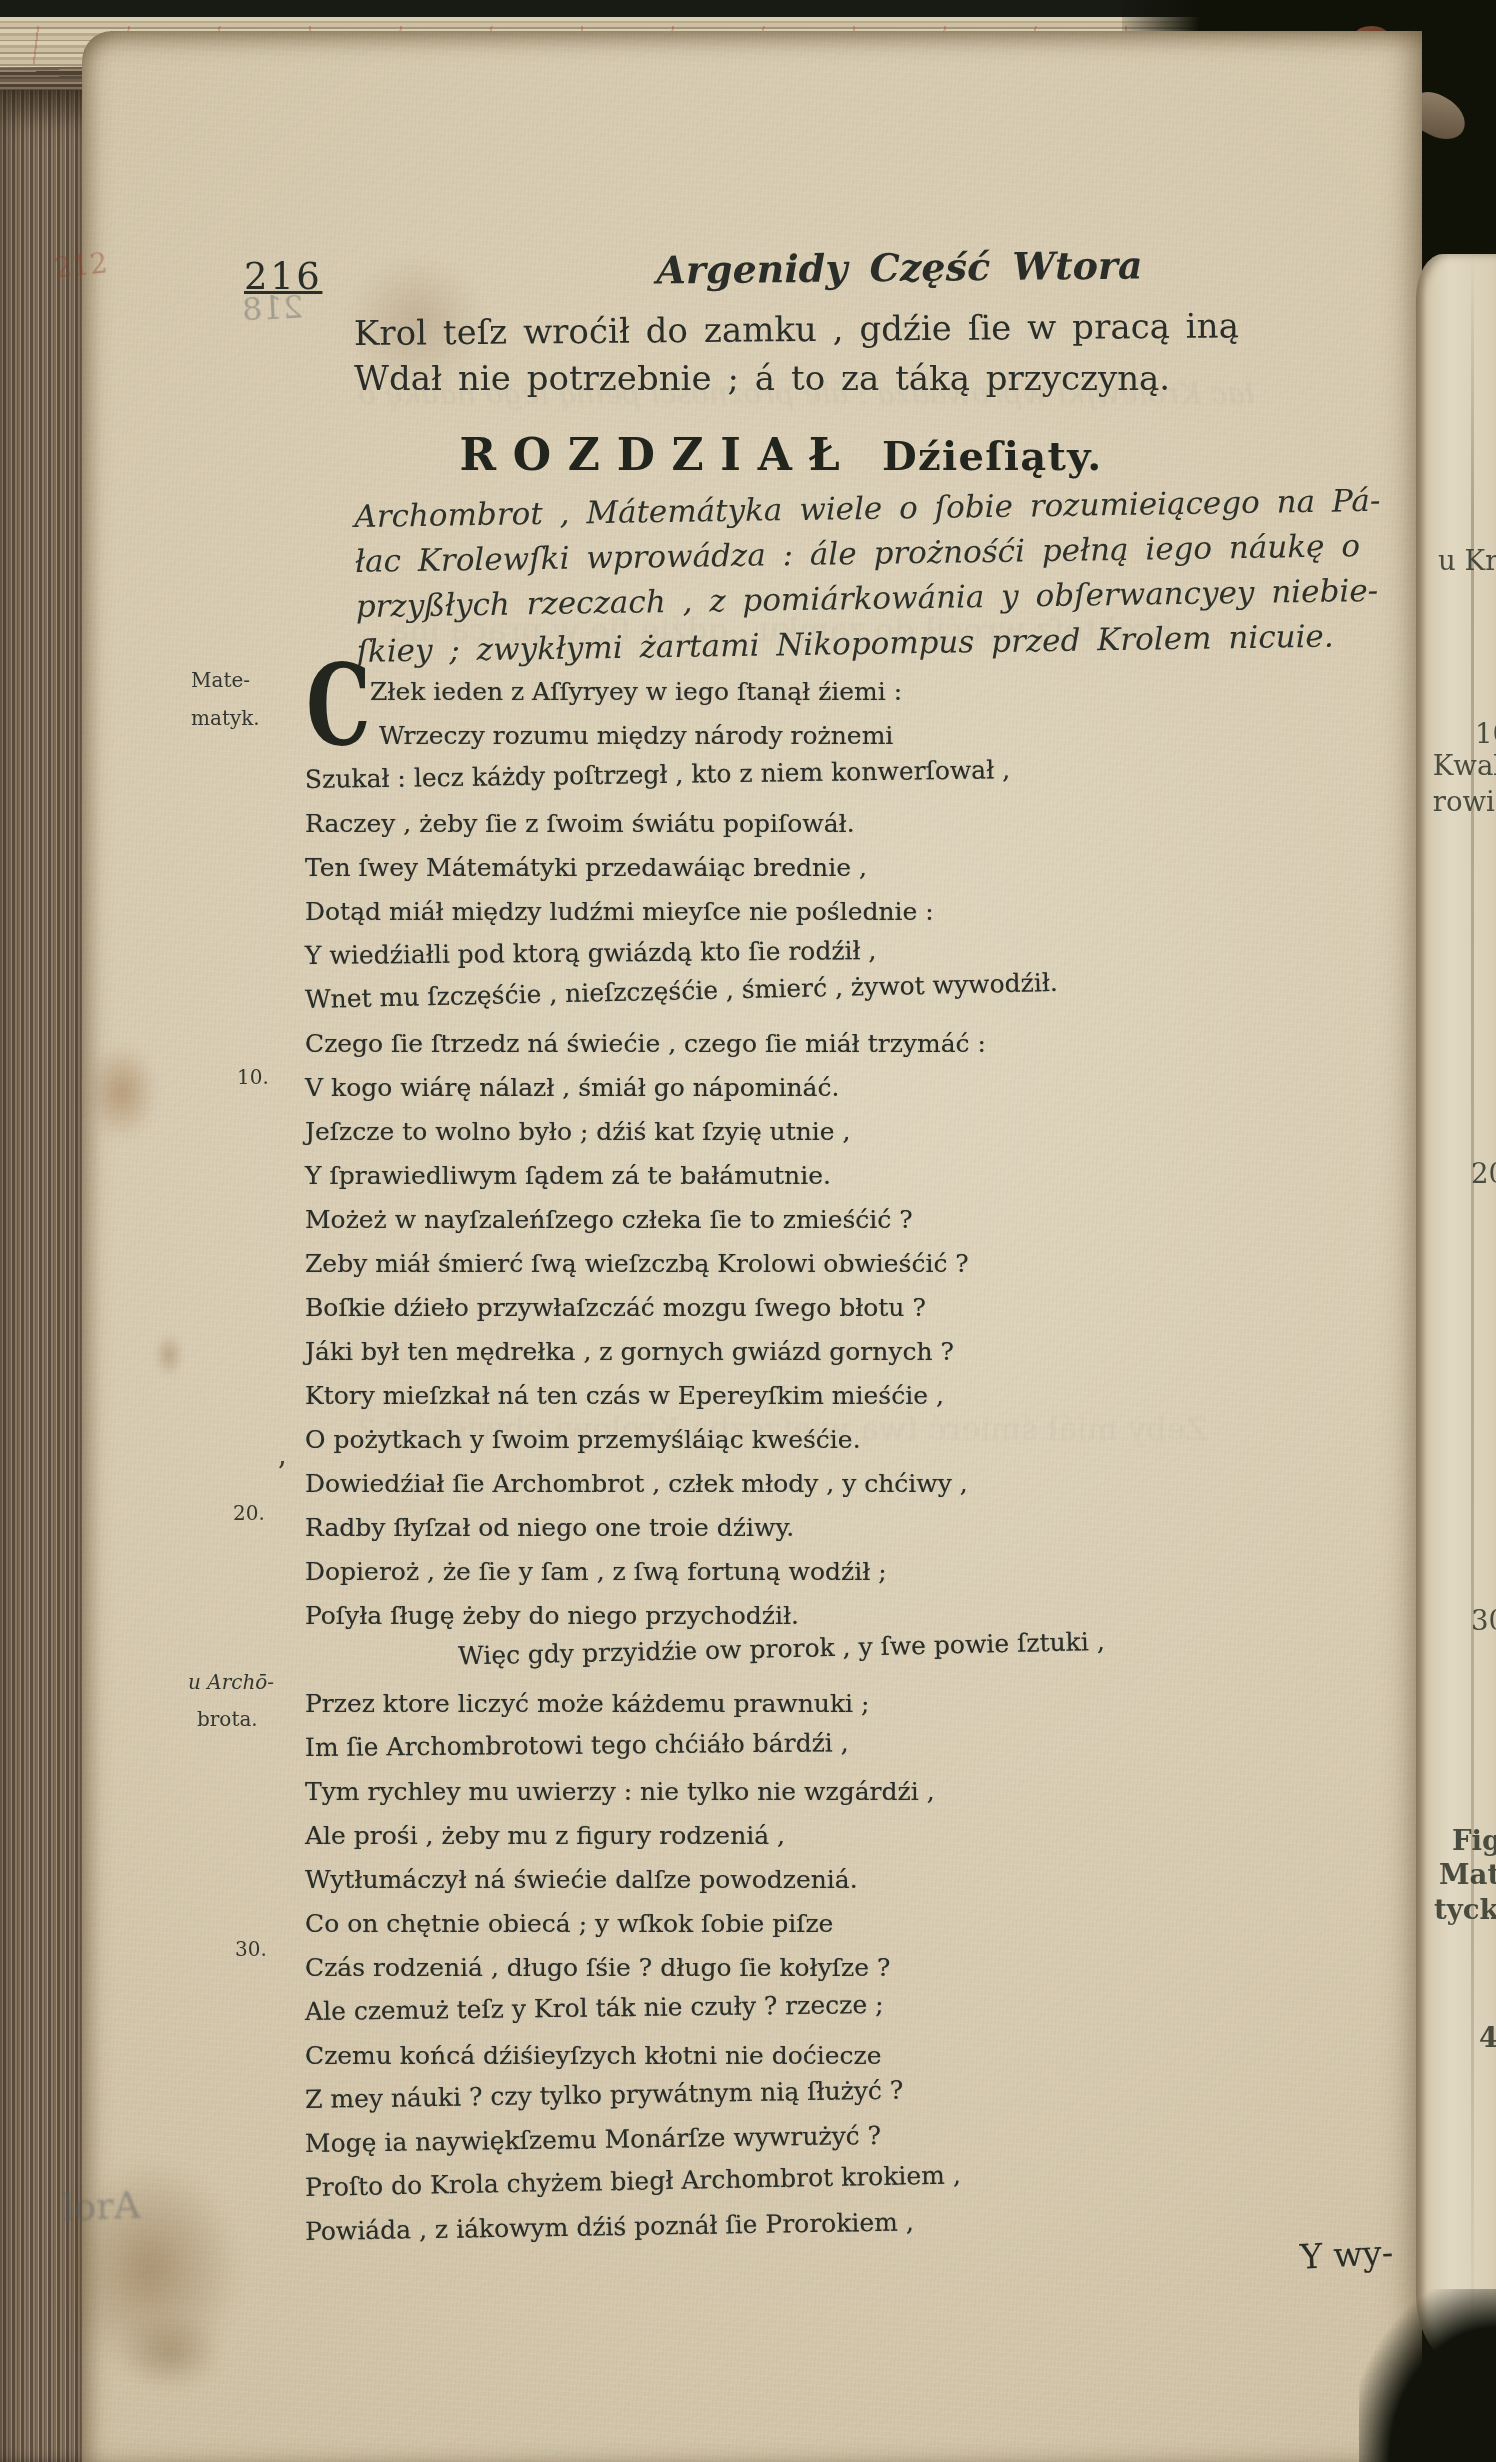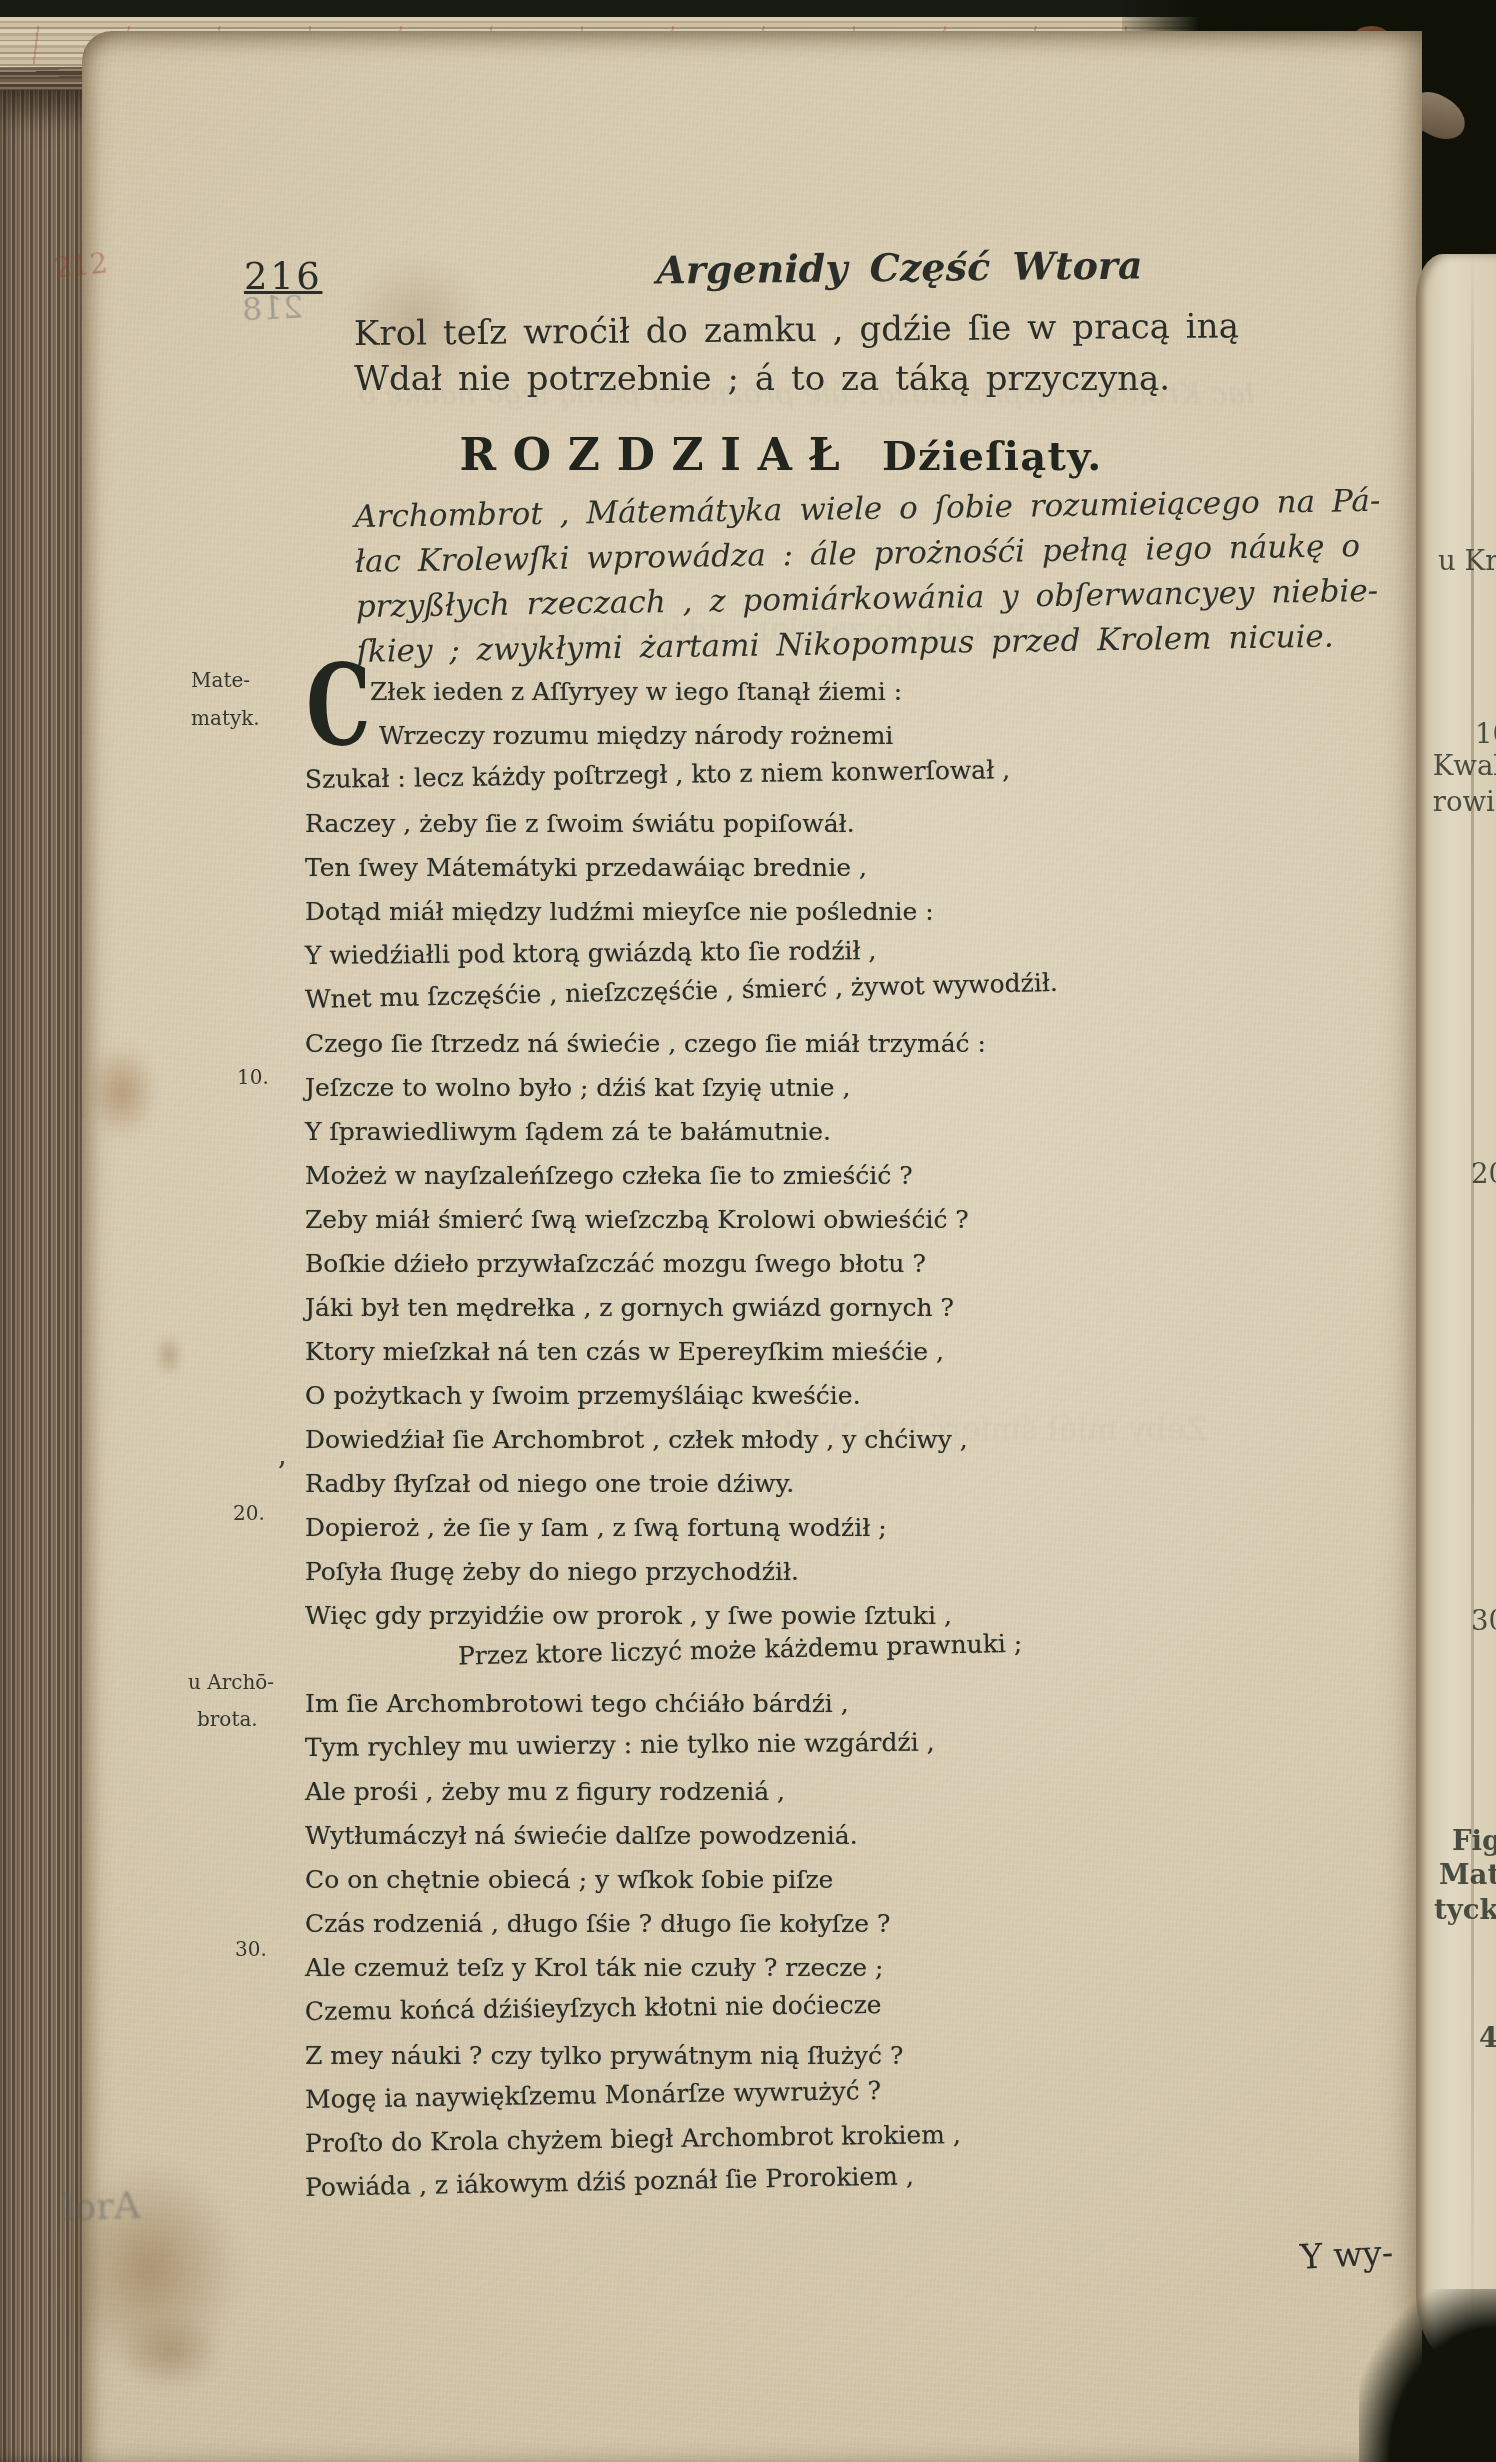--- a/index.html
+++ b/index.html
@@ -95,21 +95,21 @@
   .poem .pl:nth-child(33){transform:rotate(-.9deg);}
   .poem .pl:nth-child(34){transform:rotate(-.8deg);}
   .poem .pl:nth-child(35){transform:rotate(-1.1deg);}
   .poem .pl:nth-child(36){transform:rotate(-.9deg);}
   .catchword{left:221px;top:2201px;width:1090px;text-align:right;font-size:34px;
     transform:rotate(-3deg);transform-origin:100% 50%;}
 
   .mnote{font-size:20px;color:#34372f;white-space:nowrap;}
   .mn0{left:109px;top:637px;} .mn1{left:109px;top:675px;}
   .mn2{left:155px;top:1034px;} .mn3{left:151px;top:1470px;}
-  .mn4{left:106px;top:1639px;} .mn5{left:115px;top:1676px;}
+  .mn4{left:106px;top:1639px;font-style:italic;} .mn5{left:115px;top:1676px;}
   .mn6{left:153px;top:1906px;}
   .mmark{left:195px;top:1425px;font-size:29.5px;color:#3a3d36;}
 
   
   .stain{border-radius:50%;}
   .st1{left:264px;top:224px;width:141px;height:135px;filter:blur(4.5px);
     background:radial-gradient(closest-side,rgba(110,80,45,.20),rgba(110,80,45,0));}
   .st2{left:3.8px;top:1013px;width:71px;height:96px;filter:blur(5.8px);
     background:radial-gradient(closest-side,rgba(130,80,35,.40),rgba(130,80,35,0));}
   .st3{left:-26px;top:2129px;width:186px;height:218px;filter:blur(7px);
@@ -183,20 +183,21 @@
     <div class="poem">
       <div class="pl">Złek ieden z Aſſyryey w iego ſtanął źiemi :</div>
       <div class="pl">Wrzeczy rozumu między národy rożnemi</div>
       <div class="pl">Szukał : lecz káżdy poſtrzegł , kto z niem konwerſował ,</div>
       <div class="pl">Raczey , żeby ſie z ſwoim świátu popiſowáł.</div>
       <div class="pl">Ten ſwey Mátemátyki przedawáiąc brednie ,</div>
       <div class="pl">Dotąd miáł między ludźmi mieyſce nie poślednie :</div>
       <div class="pl">Y wiedźiałli pod ktorą gwiázdą kto ſie rodźił ,</div>
       <div class="pl">Wnet mu ſzczęśćie , nieſzczęśćie , śmierć , żywot wywodźił.</div>
       <div class="pl">Czego ſie ſtrzedz ná świećie , czego ſie miáł trzymáć :</div>
+      <div class="pl">V kogo wiárę nálazł , śmiáł go nápomináć.</div>
       <div class="pl">Jeſzcze to wolno było ; dźiś kat ſzyię utnie ,</div>
       <div class="pl">Y ſprawiedliwym ſądem zá te bałámutnie.</div>
       <div class="pl">Możeż w nayſzaleńſzego człeka ſie to zmieśćić ?</div>
       <div class="pl">Zeby miáł śmierć ſwą wieſzczbą Krolowi obwieśćić ?</div>
       <div class="pl">Boſkie dźieło przywłaſzczáć mozgu ſwego błotu ?</div>
       <div class="pl">Jáki był ten mędrełka , z gornych gwiázd gornych ?</div>
       <div class="pl">Ktory mieſzkał ná ten czás w Epereyſkim mieśćie ,</div>
       <div class="pl">O pożytkach y ſwoim przemyśláiąc kweśćie.</div>
       <div class="pl">Dowiedźiał ſie Archombrot , człek młody , y chćiwy ,</div>
       <div class="pl">Radby ſłyſzał od niego one troie dźiwy.</div>

